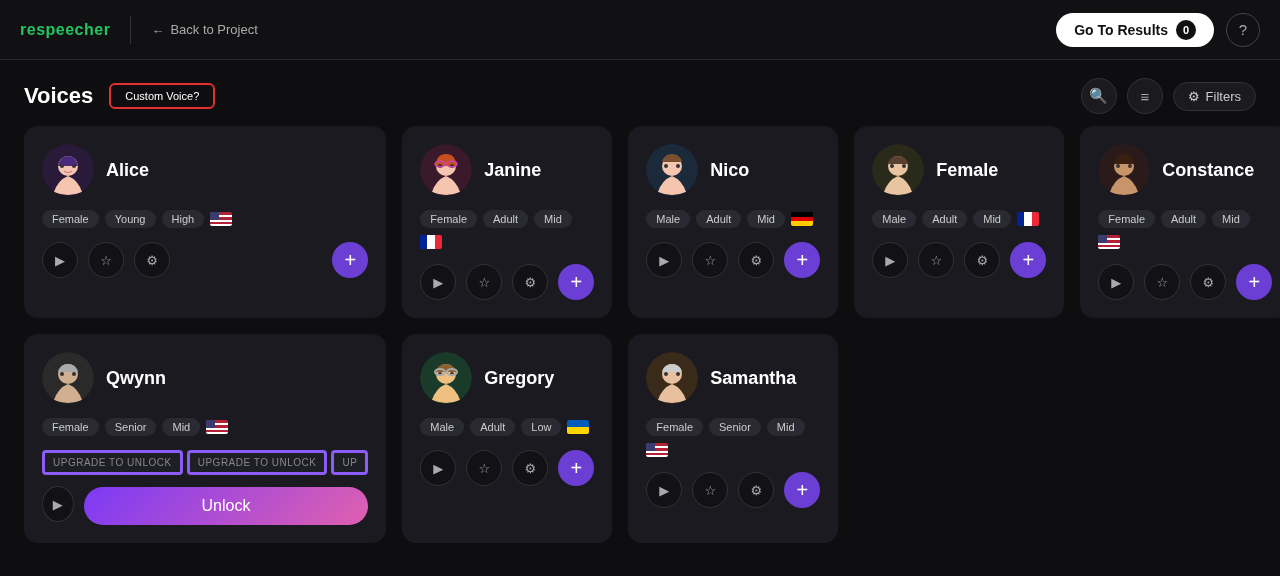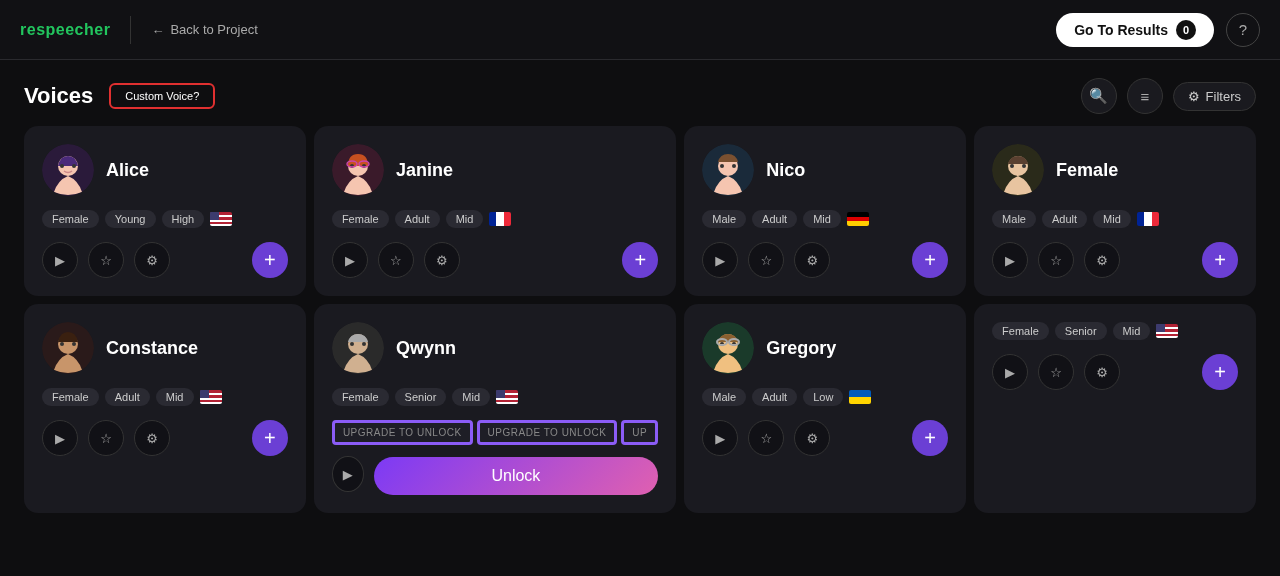--- a/index.html
+++ b/index.html
@@ -136,22 +136,22 @@
       color: #ccc;
       border-radius: 20px;
       padding: 6px 14px;
       font-size: 13px;
       cursor: pointer;
     }
 
     
     .voices-grid {
       display: grid;
-      grid-template-columns: repeat(4, 1fr);
-      gap: 8px;
+      grid-template-columns: repeat(5, 1fr);
+      gap: 16px;
       padding: 0 24px 16px;
     }
 
     
     .voice-card {
       background: #1a1a20;
       border-radius: 14px;
       padding: 18px;
       position: relative;
     }
@@ -530,20 +530,33 @@
         </span>
       </div>
       <div class="card-actions">
         <button class="action-btn">▶</button>
         <button class="action-btn">☆</button>
         <button class="action-btn">⚙</button>
         <button class="add-btn">+</button>
       </div>
     </div>
     <div class="voice-card">
+      <div class="card-header">
+        <div class="avatar">
+          <svg viewBox="0 0 52 52" width="52" height="52">
+            <circle cx="26" cy="26" r="26" fill="#3a2a1a"></circle>
+            <circle cx="26" cy="22" r="10" fill="#e8c0a0"></circle>
+            <path d="M26 32 Q16 36 12 48 Q26 54 40 48 Q36 36 26 32" fill="#e8c0a0"></path>
+            <path d="M16 20 Q18 12 26 12 Q34 12 36 20" fill="#cccccc"></path>
+            <circle cx="20" cy="22" r="2" fill="#333"></circle>
+            <circle cx="32" cy="22" r="2" fill="#333"></circle>
+          </svg>
+        </div>
+        <span class="voice-name">Samantha</span>
+      </div>
       <div class="tags">
         <span class="tag">Female</span>
         <span class="tag">Senior</span>
         <span class="tag">Mid</span>
         <span class="flag">
           <span style="display:inline-block;width:22px;height:14px;background:linear-gradient(180deg,#B22234 0%,#B22234 23%,#fff 23%,#fff 38%,#B22234 38%,#B22234 54%,#fff 54%,#fff 69%,#B22234 69%,#B22234 85%,#fff 85%,#fff 100%);border-radius:2px;position:relative;">
             <span style="position:absolute;top:0;left:0;width:9px;height:8px;background:#3C3B6E;border-radius:1px 0 0 0;"></span>
           </span>
         </span>
       </div>

